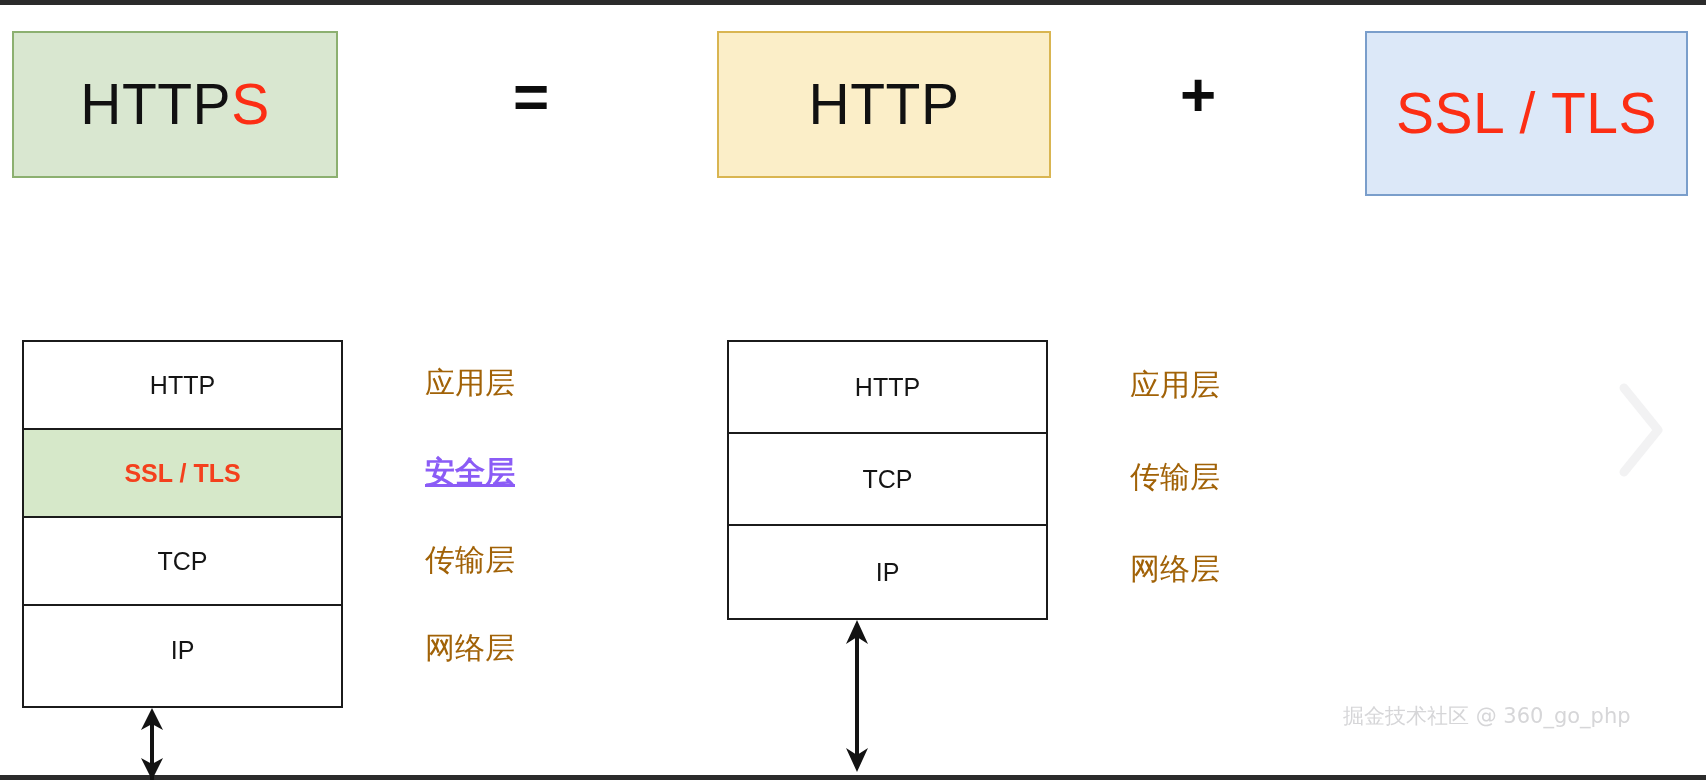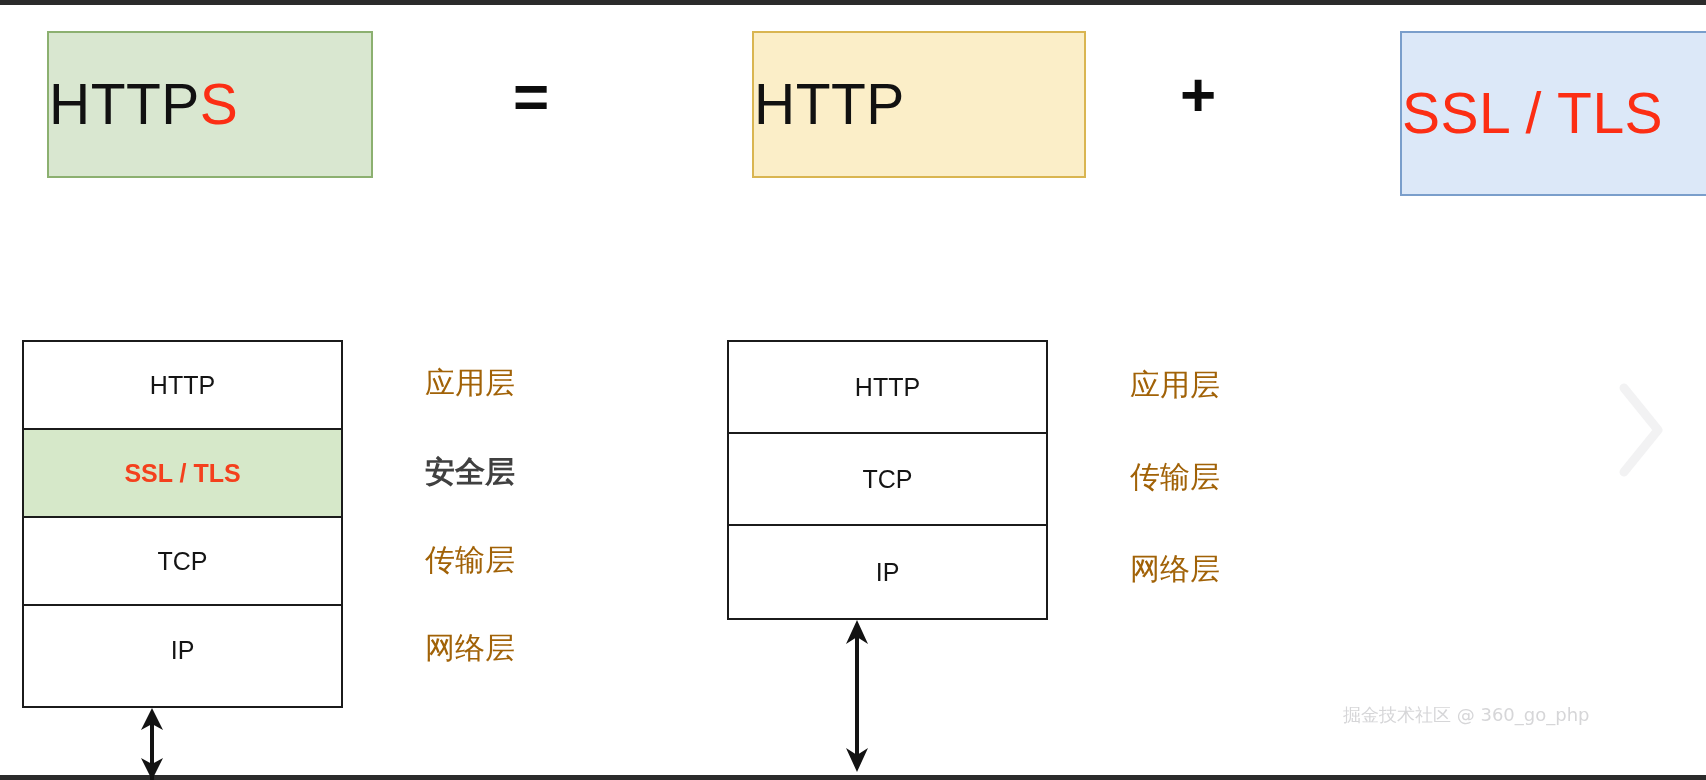--- a/index.html
+++ b/index.html
@@ -28,23 +28,23 @@
   }
   .frame-edge.top  { top: 0; }
   .frame-edge.bot  { top: 775px; }
 
   
   .formula-box {
     position: absolute;
     box-sizing: border-box;
     display: flex;
     align-items: center;
+    justify-content: center;
     border-width: 2px;
     border-style: solid;
-    margin-left: 35px;
   }
   .formula-box .txt {
     font-size: 57px;
     letter-spacing: 0.5px;
     line-height: 1;
     white-space: nowrap;
   }
 
   #box-https {
     left: 12px; top: 31px; width: 326px; height: 147px;
@@ -116,22 +116,23 @@
   .label-col { position: absolute; }
   .label-col .osi-label {
     position: absolute;
     font-size: 30px;
     color: #a16207;
     line-height: 1;
     white-space: nowrap;
     font-family: "DejaVu Sans", "Liberation Sans", sans-serif;
   }
   .label-col .osi-label.accent {
-    color: #404040;
+    color: #8b5cf6;
     font-weight: bold;
+    text-decoration: underline;
   }
   #labels-left  { left: 425px;  top: 340px; }
   #labels-right { left: 1130px; top: 340px; }
   #labels-left  .osi-label.p0 { top: 28px;  left: 0; }
   #labels-left  .osi-label.p1 { top: 117px; left: 0; }
   #labels-left  .osi-label.p2 { top: 205px; left: 0; }
   #labels-left  .osi-label.p3 { top: 293px; left: 0; }
   #labels-right .osi-label.p0 { top: 30px;  left: 0; }
   #labels-right .osi-label.p1 { top: 122px; left: 0; }
   #labels-right .osi-label.p2 { top: 214px; left: 0; }
@@ -148,21 +149,21 @@
     top: 378px;
     width: 60px;
     height: 104px;
   }
 
   
   #watermark {
     position: absolute;
     left: 1343px;
     top: 706px;
-    font-size: 18px;
+    font-size: 21px;
     color: #d6d6d8;
     line-height: 1;
     white-space: nowrap;
     font-family: "DejaVu Sans", "Liberation Sans", sans-serif;
   }
 </style>
 </head>
 <body>
 
 <div id="canvas">

